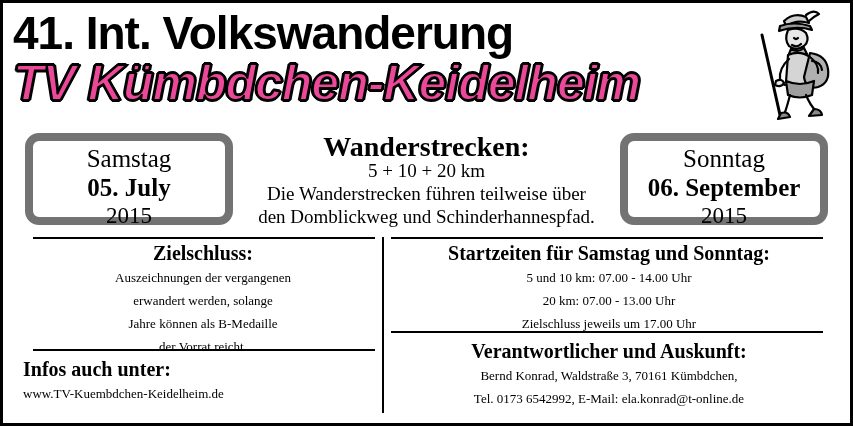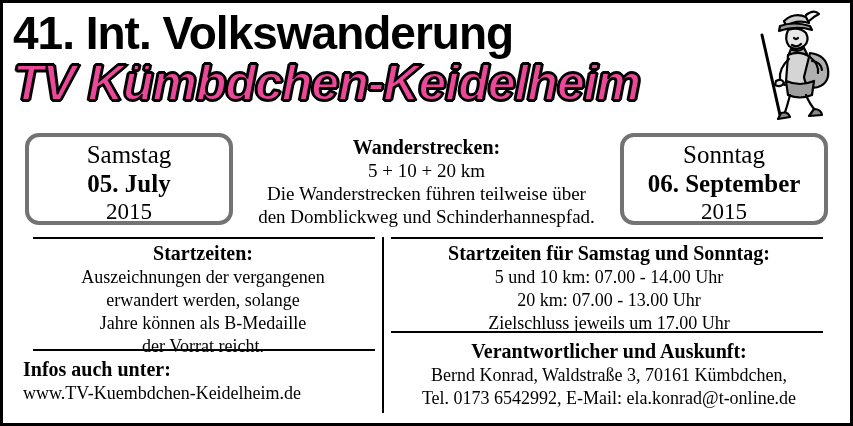--- a/index.html
+++ b/index.html
@@ -62,21 +62,21 @@
   
   .band {
     position: relative;
     height: 110px;
   }
   .datebox {
     position: absolute;
     top: 8px;
     width: 208px;
     height: 92px;
-    border: 4px solid #737373;
+    border: 8px solid #737373;
     border-radius: 14px;
     box-sizing: border-box;
     text-align: center;
     padding-top: 4px;
   }
   .datebox.left { left: 22px; }
   .datebox.right { right: 22px; }
   .datebox .day {
     font-size: 25px;
     line-height: 28px;
@@ -92,21 +92,21 @@
   }
 
   .routes {
     position: absolute;
     left: 238px;
     right: 238px;
     top: 10px;
     text-align: center;
   }
   .routes .r-title {
-    font-size: 20px;
+    font-size: 28px;
     font-weight: bold;
     line-height: 24px;
   }
   .routes .r-dist {
     font-size: 19px;
     line-height: 23px;
   }
   .routes .r-text {
     font-size: 19px;
     line-height: 23px;
@@ -148,21 +148,21 @@
     width: 440px;
     top: 6px;
     text-align: center;
   }
   .blk-title {
     font-size: 20px;
     font-weight: bold;
     line-height: 25px;
   }
   .blk-text {
-    font-size: 18px;
+    font-size: 13px;
     line-height: 23px;
   }
   .left-lower {
     position: absolute;
     left: 20px;
     width: 360px;
     top: 122px;
   }
   .right-lower {
     position: absolute;
@@ -243,21 +243,21 @@
 
   <div class="lower">
 
     <div class="hrule rule-top-left"></div>
     <div class="hrule rule-top-right"></div>
     <div class="vrule"></div>
     <div class="hrule rule-mid-left"></div>
     <div class="hrule rule-mid-right"></div>
 
     <div class="col-left">
-      <div class="blk-title">Startzeiten:</div>
+      <div class="blk-title">Zielschluss:</div>
       <div class="blk-text">Auszeichnungen der vergangenen</div>
       <div class="blk-text">erwandert werden, solange</div>
       <div class="blk-text">Jahre können als B-Medaille</div>
       <div class="blk-text">der Vorrat reicht.</div>
     </div>
 
     <div class="col-right">
       <div class="blk-title">Startzeiten für Samstag und Sonntag:</div>
       <div class="blk-text">5 und 10 km: 07.00 - 14.00 Uhr</div>
       <div class="blk-text">20 km: 07.00 - 13.00 Uhr</div>

